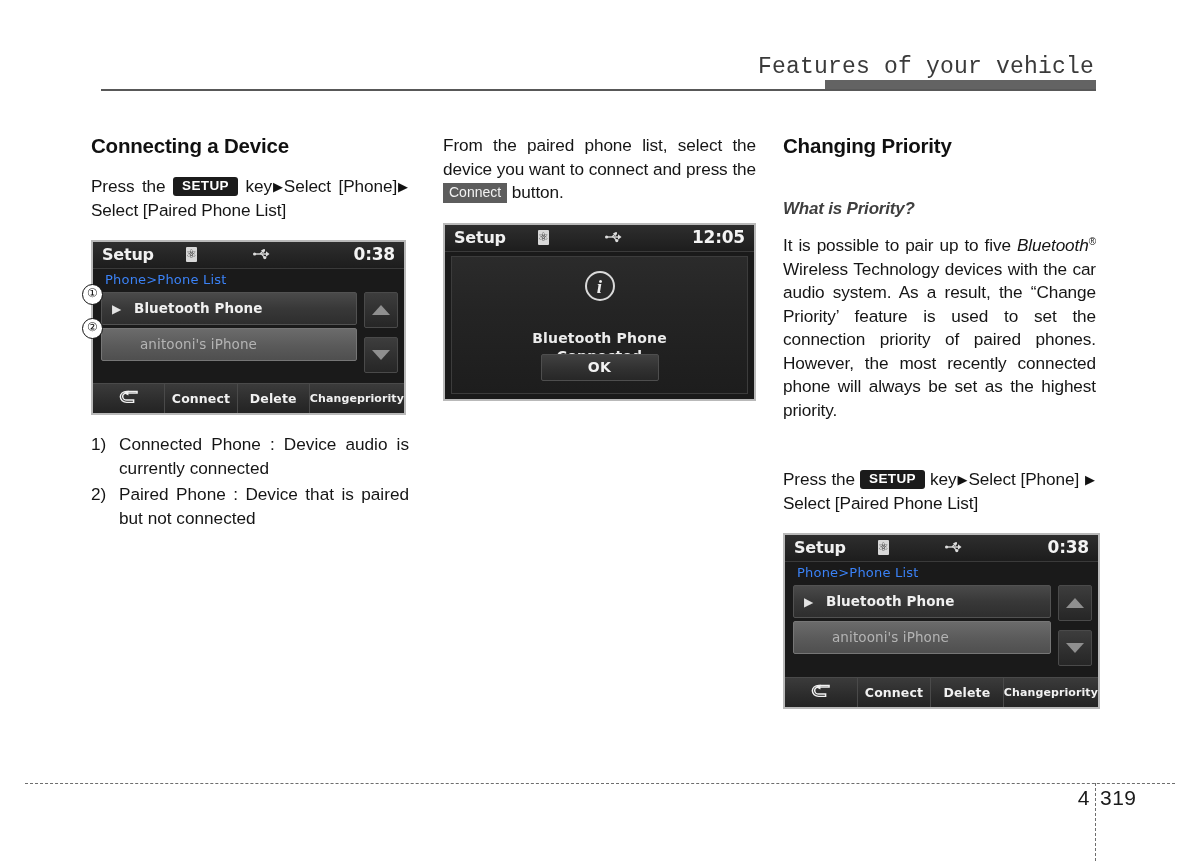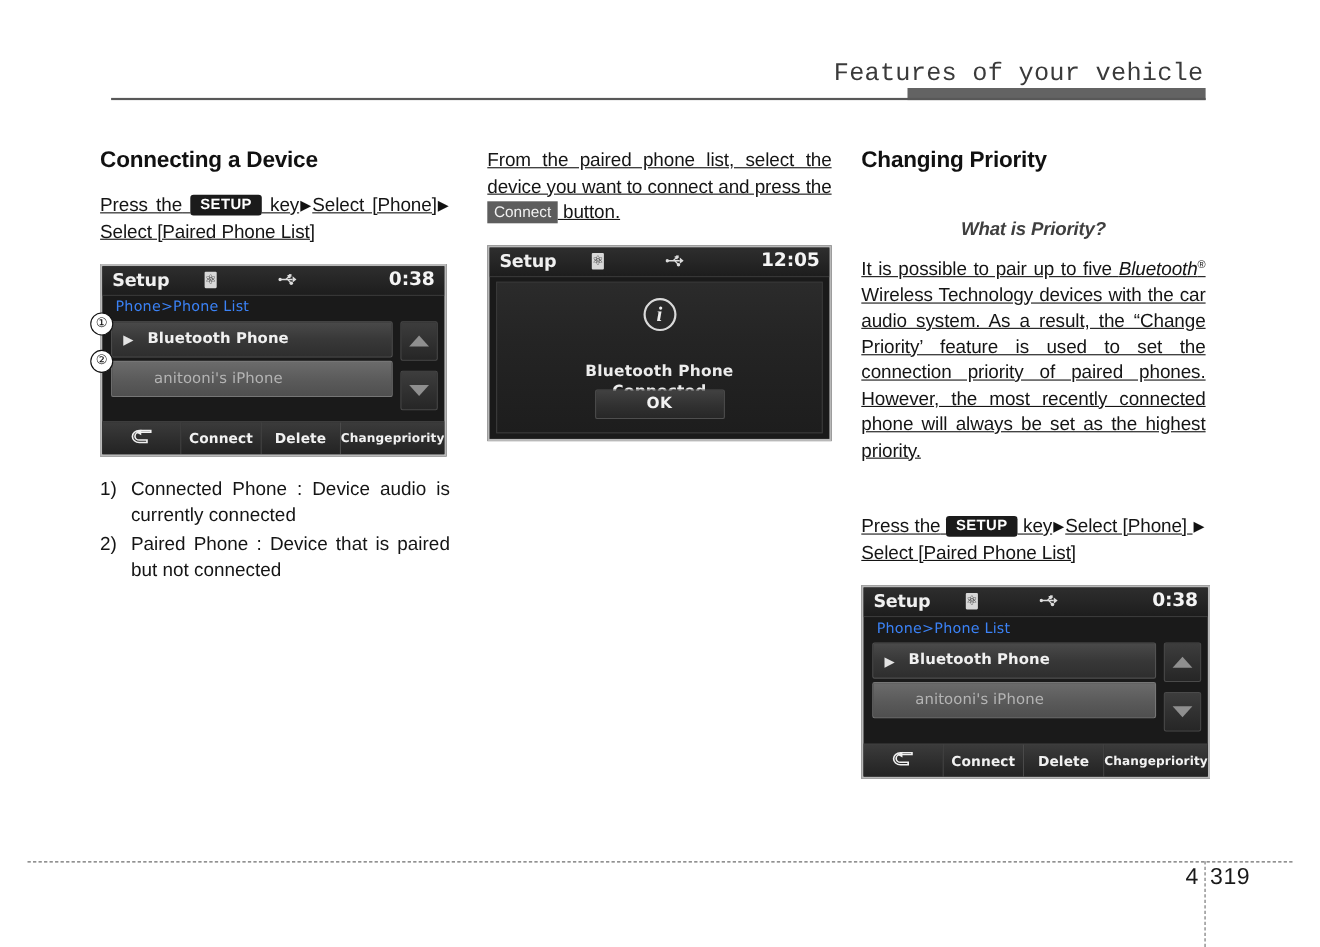--- a/index.html
+++ b/index.html
@@ -67,31 +67,29 @@
     letter-spacing: -0.2px;
   }
 
   h3.sub-title {
     margin: 0 0 11px 0;
     font-size: 17px;
     font-weight: bold;
     font-style: italic;
     color: #3f3f3f;
     letter-spacing: -0.2px;
-    text-align: center;
   }
 
   p.body {
     margin: 0;
     font-size: 17.2px;
     line-height: 23.5px;
     color: #151515;
     text-align: justify;
     letter-spacing: -0.1px;
-    text-decoration: underline;
   }
 
   .spacer-24 { height: 24px; }
   .spacer-18 { height: 18px; }
   .spacer-46 { height: 46px; }
 
   
   .key-setup {
     display: inline-block;
     background: #1b1b1b;

